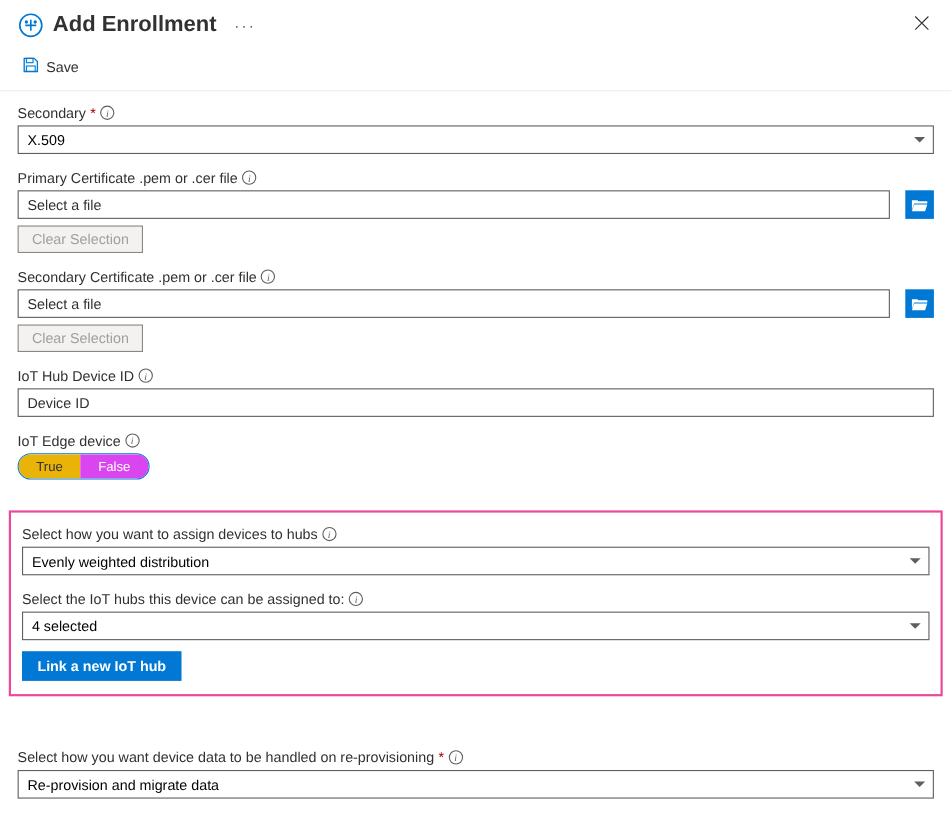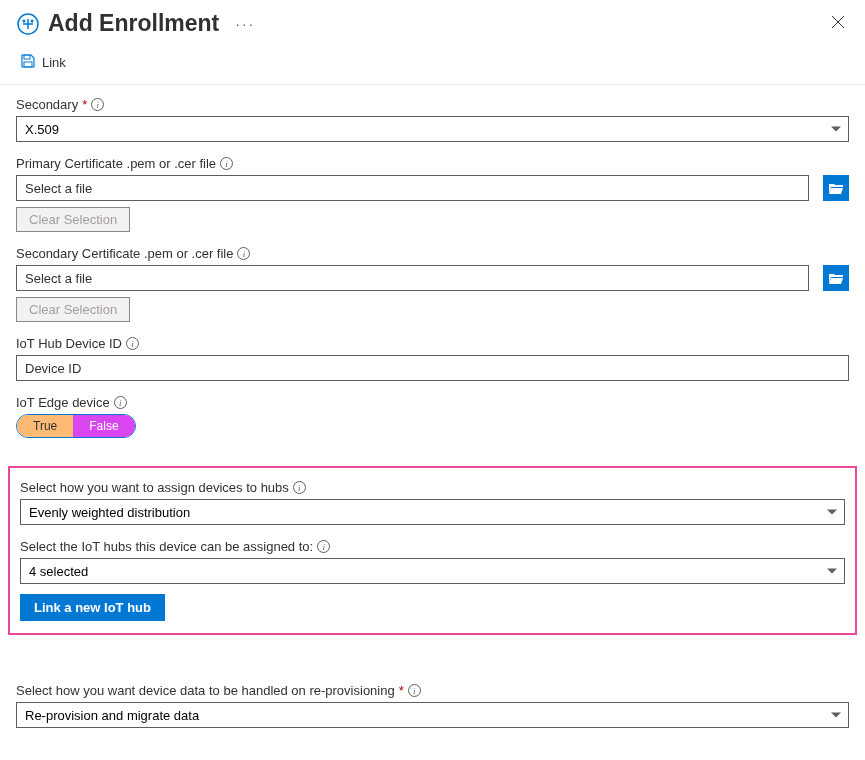--- a/index.html
+++ b/index.html
@@ -1,19 +1,19 @@
 <!DOCTYPE html>
 <html><head>
   <meta charset="utf-8">
   <style>
     * { box-sizing: border-box; margin: 0; padding: 0; font-family: "Segoe UI", -apple-system, sans-serif; }
     body { width: 865px; background: #fff; color: #323130; font-size: 13px; }
     .header { display: flex; align-items: center; padding: 10px 16px 8px 16px; }
     .header-icon { width: 24px; height: 24px; margin-right: 8px; }
-    .header-title { font-size: 23px; font-weight: 600; flex: 0 0 auto; }
+    .header-title { font-size: 20px; font-weight: 600; flex: 0 0 auto; }
     .header-ellipsis { font-size: 14px; color: #605e5c; margin-left: 16px; letter-spacing: 2px; cursor: pointer; }
     .header-close { margin-left: auto; cursor: pointer; padding: 4px; }
     .toolbar { padding: 4px 16px 8px 16px; border-bottom: 1px solid #edebe9; }
     .toolbar-btn { display: inline-flex; align-items: center; gap: 6px; padding: 4px 4px; cursor: pointer; font-size: 13px; color: #323130; }
     .content { padding: 12px 16px 20px 16px; }
     .field { margin-bottom: 14px; }
     .field-label { display: flex; align-items: center; font-size: 13px; color: #323130; margin-bottom: 4px; gap: 4px; }
     .required { color: #a80000; }
     .info-icon { width: 13px; height: 13px; border: 1px solid #605e5c; border-radius: 50%; display: inline-flex; align-items: center; justify-content: center; font-size: 9px; cursor: pointer; color: #605e5c; background: #fff; }
     .info-icon::after { content: "i"; font-style: italic; font-family: serif; }
@@ -21,21 +21,21 @@
     .select-wrap { position: relative; }
     .select-wrap::after { content: ""; position: absolute; right: 8px; top: 50%; transform: translateY(-50%); border-left: 5px solid transparent; border-right: 5px solid transparent; border-top: 5px solid #605e5c; pointer-events: none; }
     .file-row { display: flex; gap: 14px; align-items: stretch; }
     .file-input { flex: 1; height: 26px; border: 1px solid #605e5c; padding: 0 8px; font-size: 13px; background: #fff; color: #323130; }
     .file-input::placeholder { color: #323130; }
     .file-browse { width: 26px; height: 26px; background: #0078d4; display: flex; align-items: center; justify-content: center; cursor: pointer; }
     .clear-btn { margin-top: 6px; border: 1px solid #8a8886; background: #f3f2f1; color: #a19f9d; padding: 4px 12px; font-size: 13px; cursor: not-allowed; }
     .text-input { width: 100%; height: 26px; border: 1px solid #605e5c; padding: 0 8px; font-size: 13px; background: #fff; color: #ec4899; }
     .text-input::placeholder { color: #323130; }
     .toggle-group { display: inline-flex; border: 1px solid #0078d4; border-radius: 13px; overflow: hidden; height: 24px; }
-    .toggle-opt { padding: 0 16px; font-size: 12px; display: flex; align-items: center; cursor: pointer; background: #fdba74; color: #323130; }
+    .toggle-opt { padding: 0 16px; font-size: 12px; display: flex; align-items: center; cursor: pointer; background: #eab308; color: #323130; }
     .toggle-opt.active { background: #d946ef; color: #fff; }
     .highlight-box { border: 2px solid #ec4899; padding: 12px 10px 12px 10px; margin-top: 28px; margin-bottom: 20px; margin-left: -8px; margin-right: -8px; }
     .highlight-box .field { margin-bottom: 14px; }
     .highlight-box .field:last-of-type { margin-bottom: 10px; }
     .primary-btn { background: #0078d4; color: #fff; border: none; padding: 6px 14px; font-size: 13px; font-weight: 600; cursor: pointer; }
     .spacer { height: 28px; }
   </style>
 </head>
 <body>
 
@@ -59,21 +59,21 @@
 
 <div class="toolbar">
   <span class="toolbar-btn">
     <span>
       <svg width="16" height="16" viewBox="0 0 16 16">
           <path d="M2 2h9l3 3v9H2V2z" fill="none" stroke="#0078d4" stroke-width="1.2"></path>
           <rect x="4" y="2" width="6" height="4" fill="none" stroke="#0078d4" stroke-width="1"></rect>
           <rect x="4" y="9" width="8" height="5" fill="none" stroke="#0078d4" stroke-width="1"></rect>
         </svg>
     </span>
-    <span>Link</span>
+    <span>Save</span>
   </span>
 </div>
 
 <div class="content">
 
   <div class="field">
     <div class="field-label">
       <span>Secondary</span>
       <span class="required">*</span>
       <span class="info-icon"></span>

